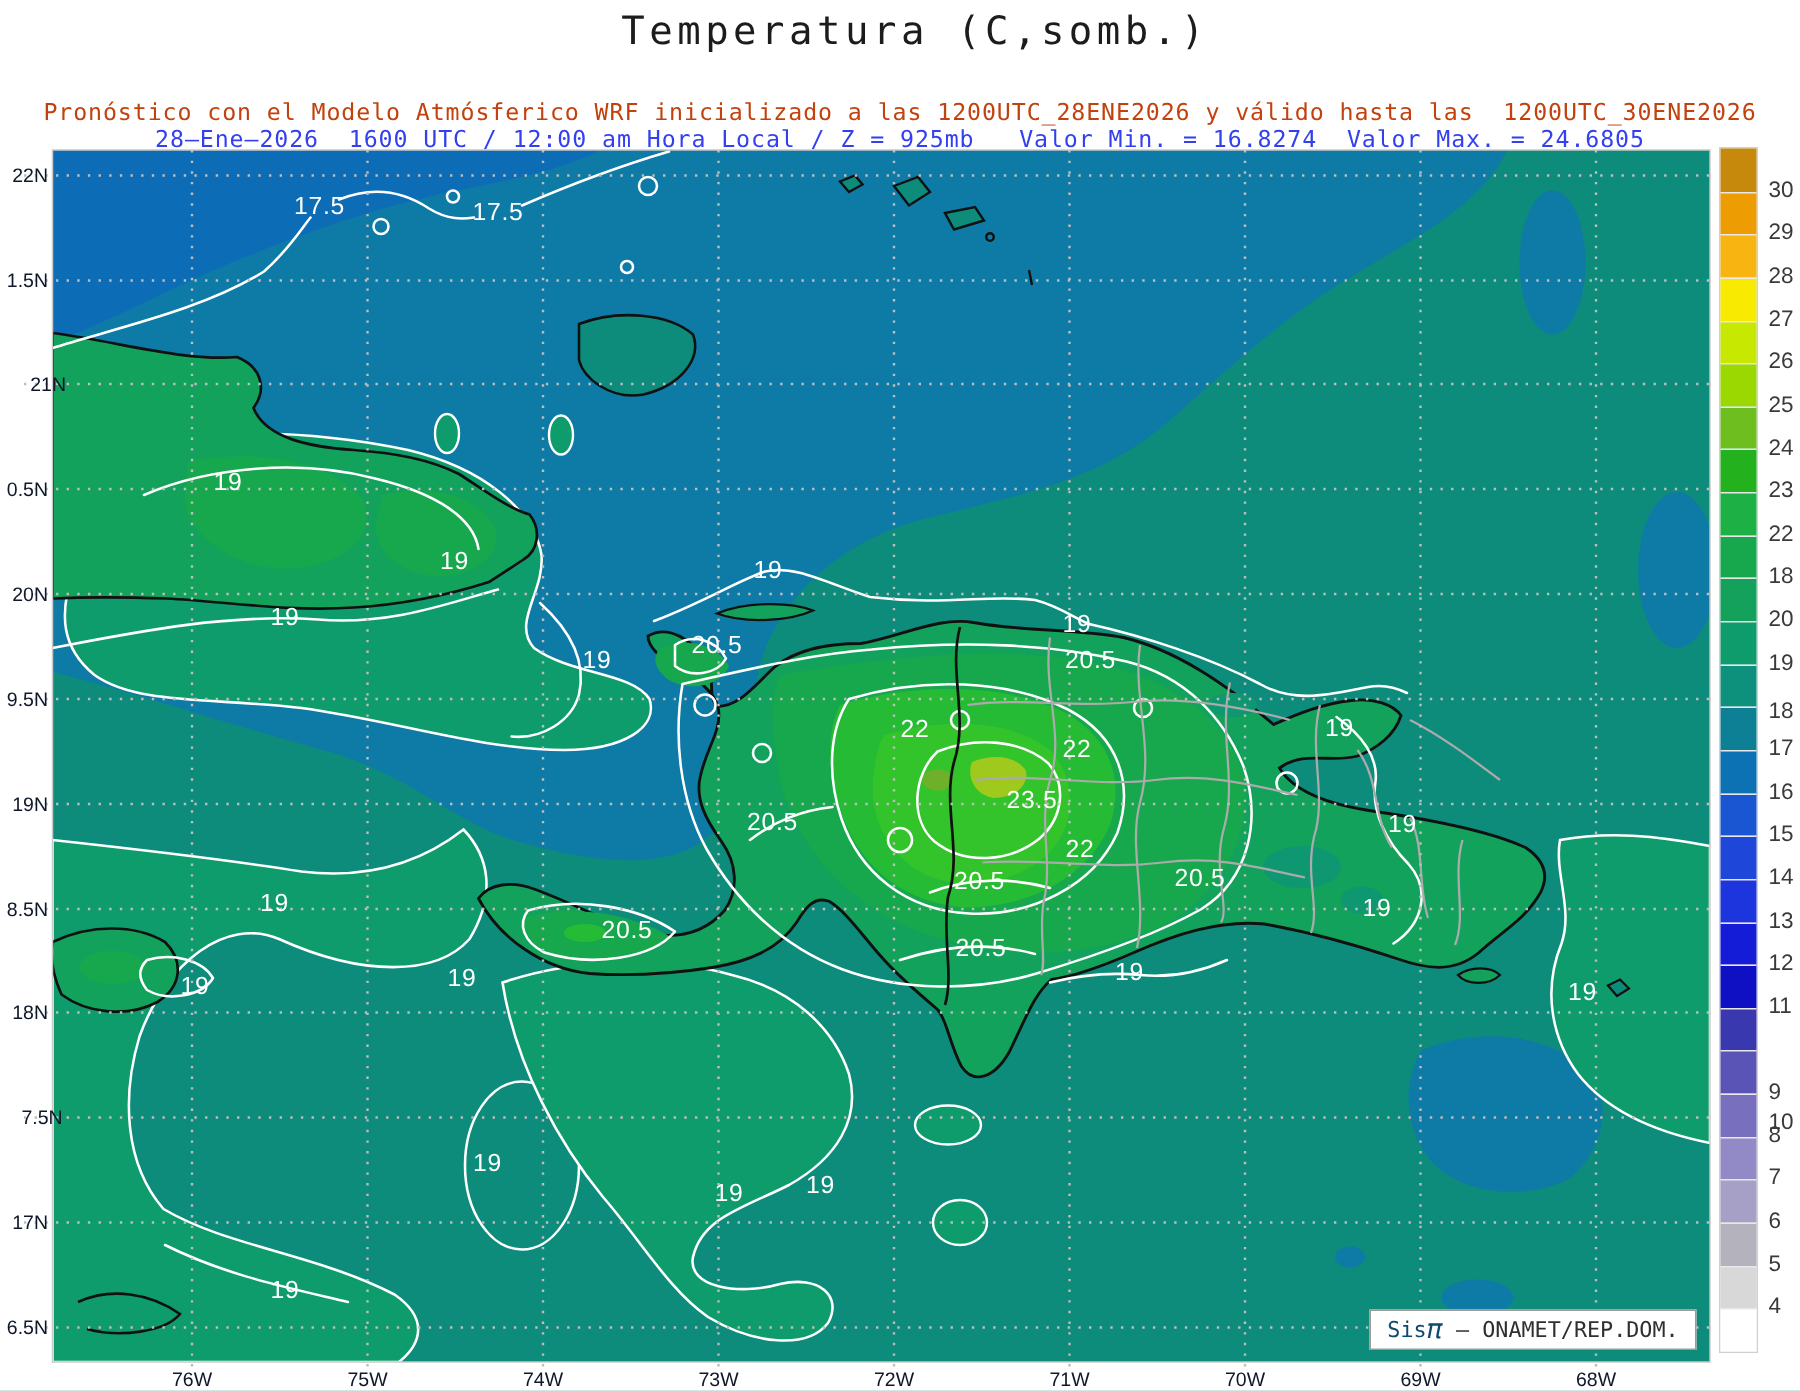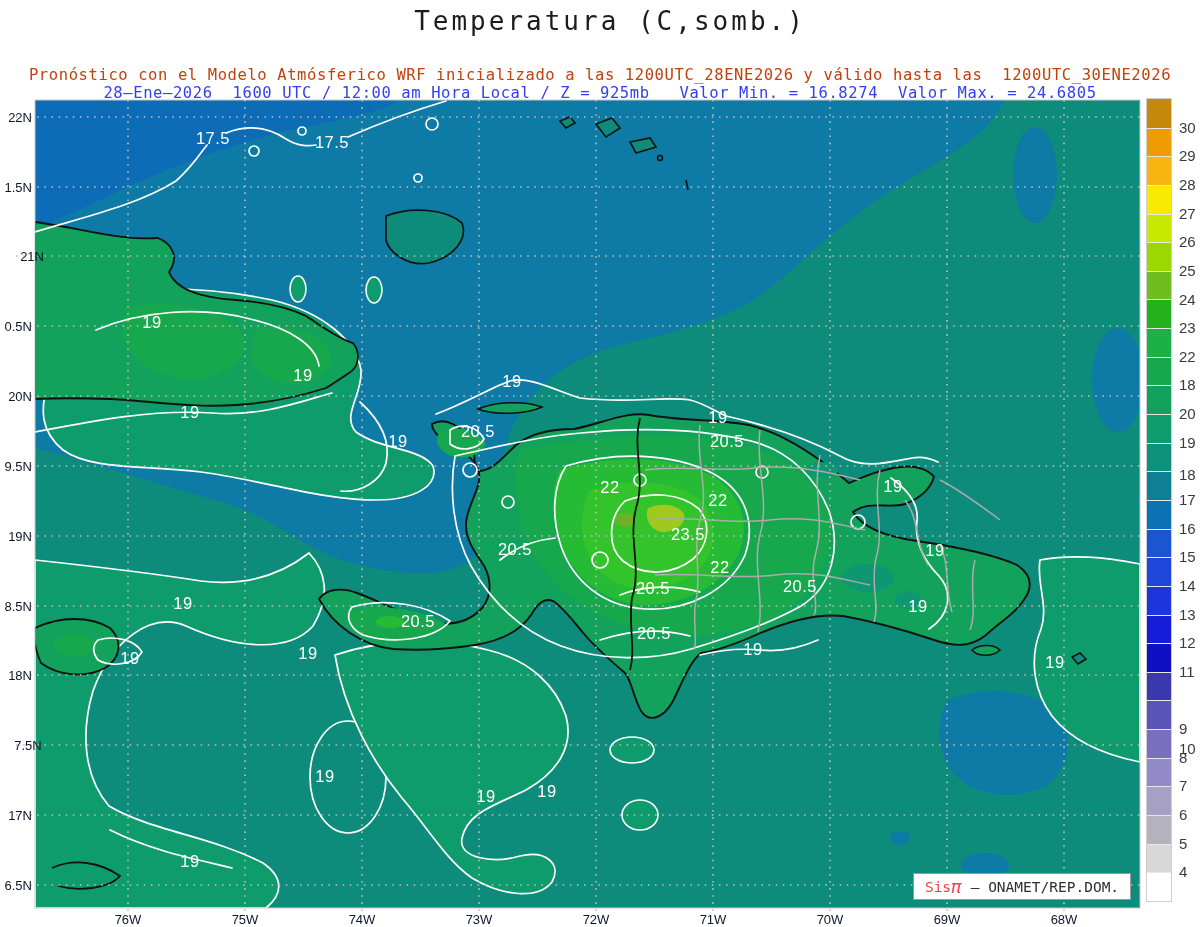--- a/index.html
+++ b/index.html
@@ -20,21 +20,21 @@
         font-family:"Liberation Sans",sans-serif;font-weight:400;letter-spacing:.5px;
         pointer-events:none;white-space:nowrap;}
   #colorbar{position:absolute;left:1146px;top:98px;width:24px;height:802px;
             border:1px solid #cfcfcf;box-sizing:content-box;}
   .cbcell{width:100%;}
   .cblab{position:absolute;left:1179px;transform:translateY(-50%);color:#3a3a3a;
          font-size:15px;font-family:"Liberation Sans",sans-serif;}
   .credit{position:absolute;left:913px;top:873px;width:216px;height:25px;background:#ffffff;
           border:1px solid #9a9a9a;display:flex;align-items:center;justify-content:center;
           font-family:"DejaVu Sans Mono",monospace;font-size:14.5px;color:#2f2f2f;white-space:pre;}
-  .credit .blue{color:#ef4444;}
+  .credit .blue{color:#0c4a6e;}
   .credit .pi{font-style:italic;font-size:18px;line-height:14px;}
 </style>
 </head>
 <body>
 
 <div class="page">
 
   <div class="title">Temperatura (C,somb.)</div>
   <div class="sub sub1">28–Ene–2026  1600 UTC / 12:00 am Hora Local / Z = 925mb   Valor Min. = 16.8274  Valor Max. = 24.6805</div>
   <div class="sub sub2">Pronóstico con el Modelo Atmósferico WRF inicializado a las 1200UTC_28ENE2026 y válido hasta las  1200UTC_30ENE2026</div>

